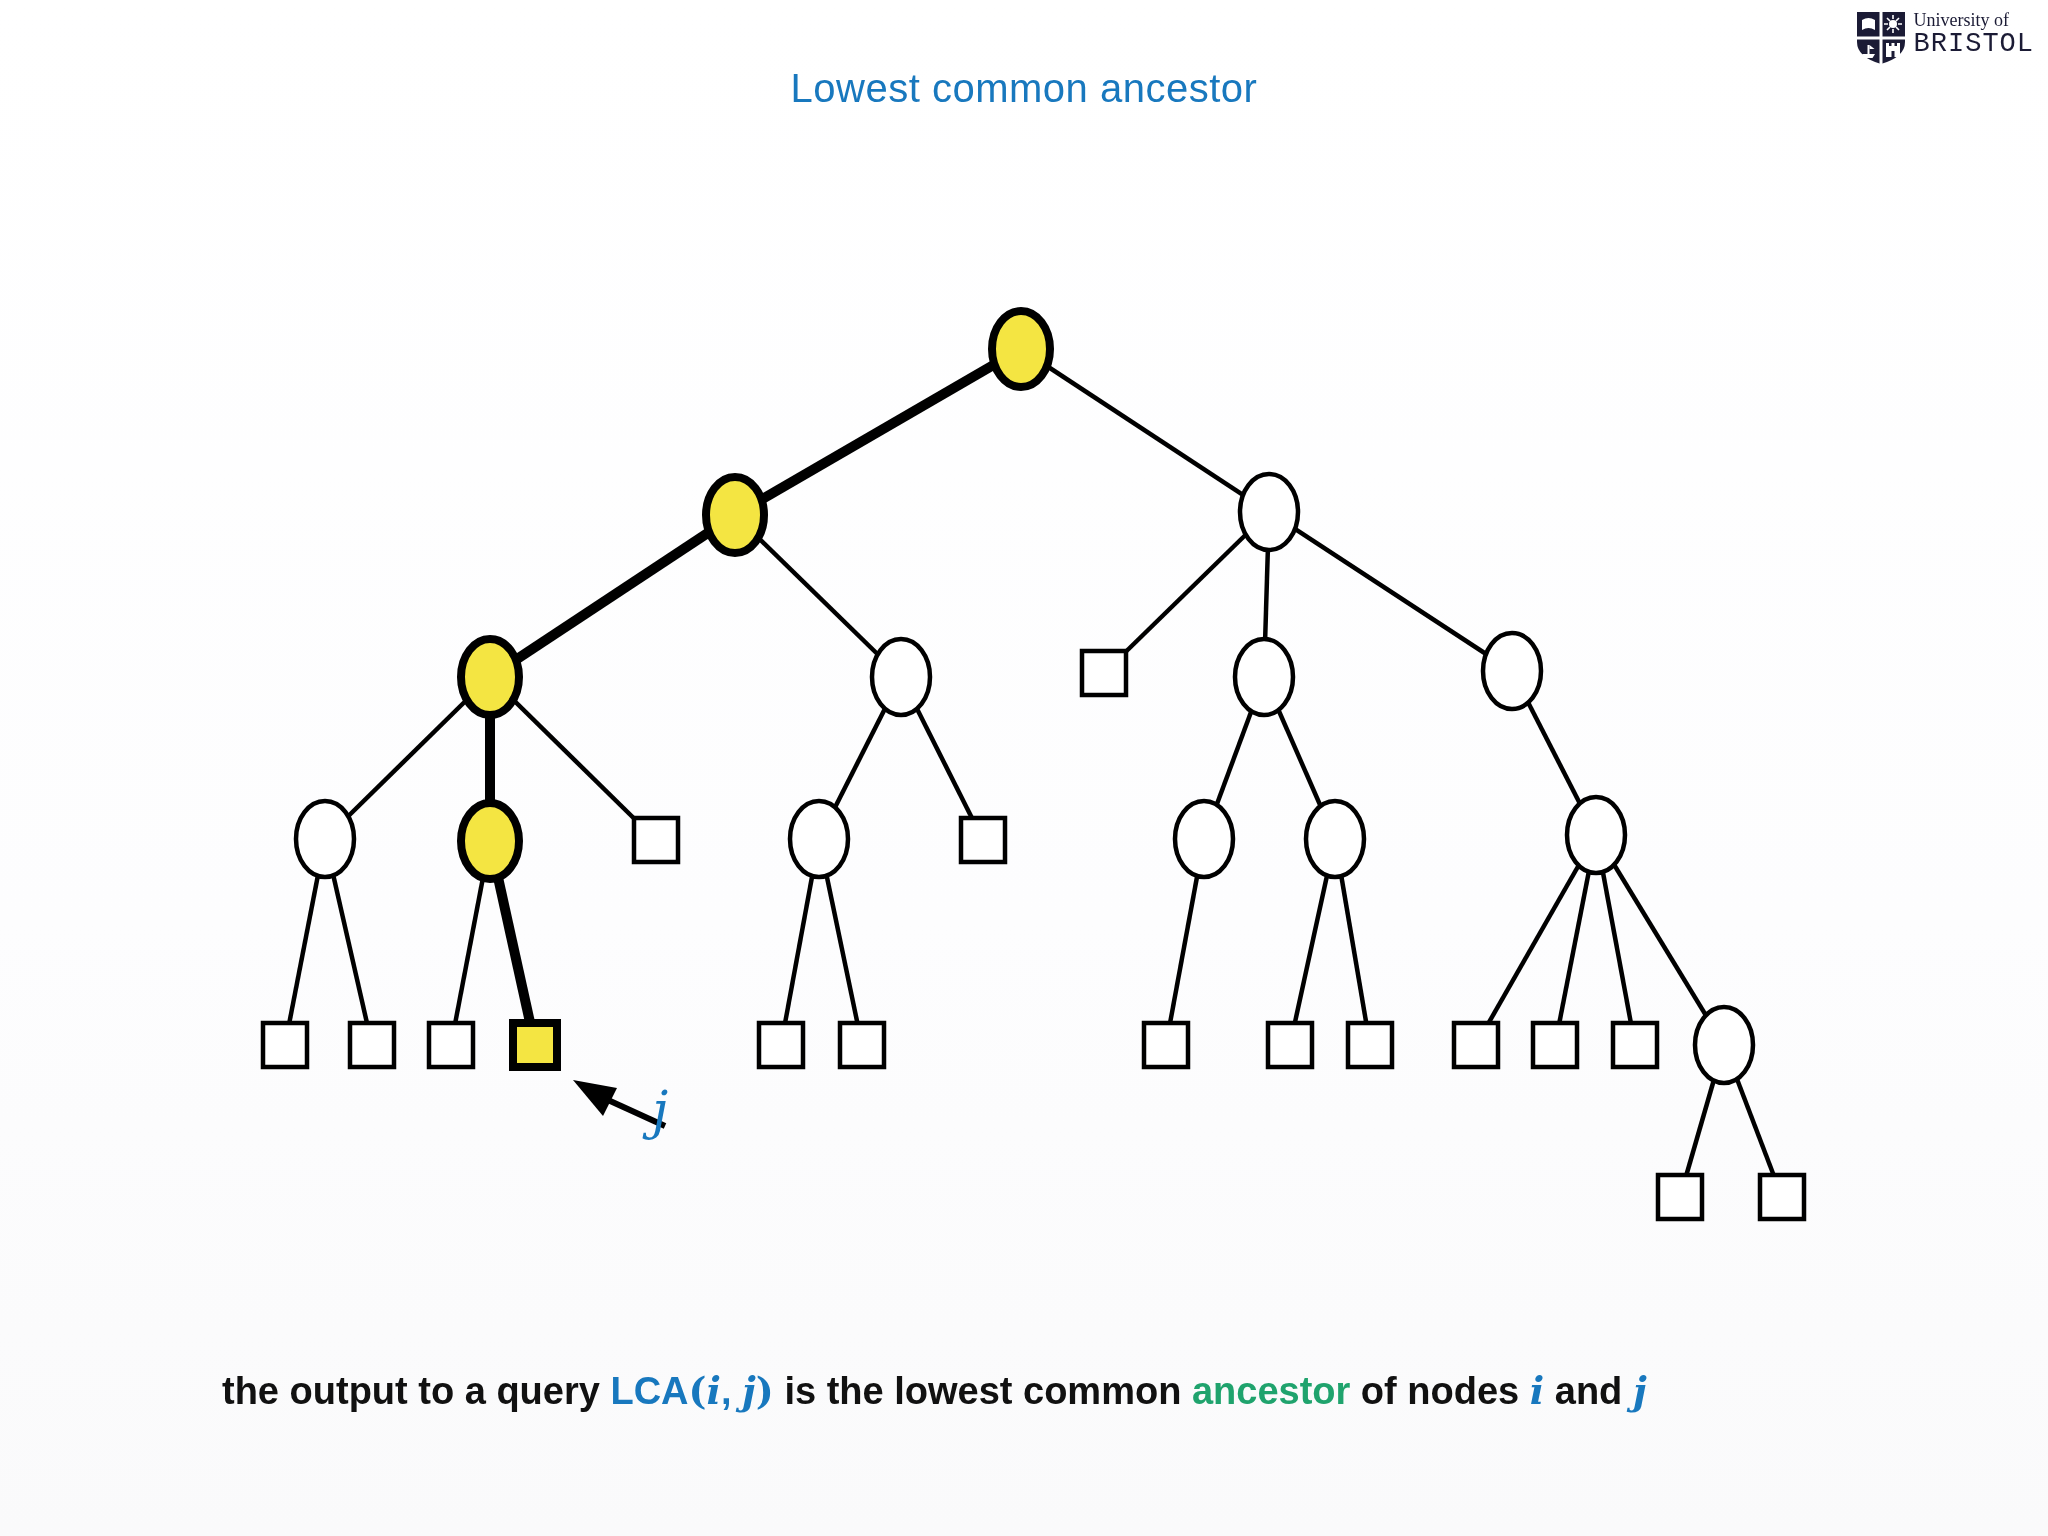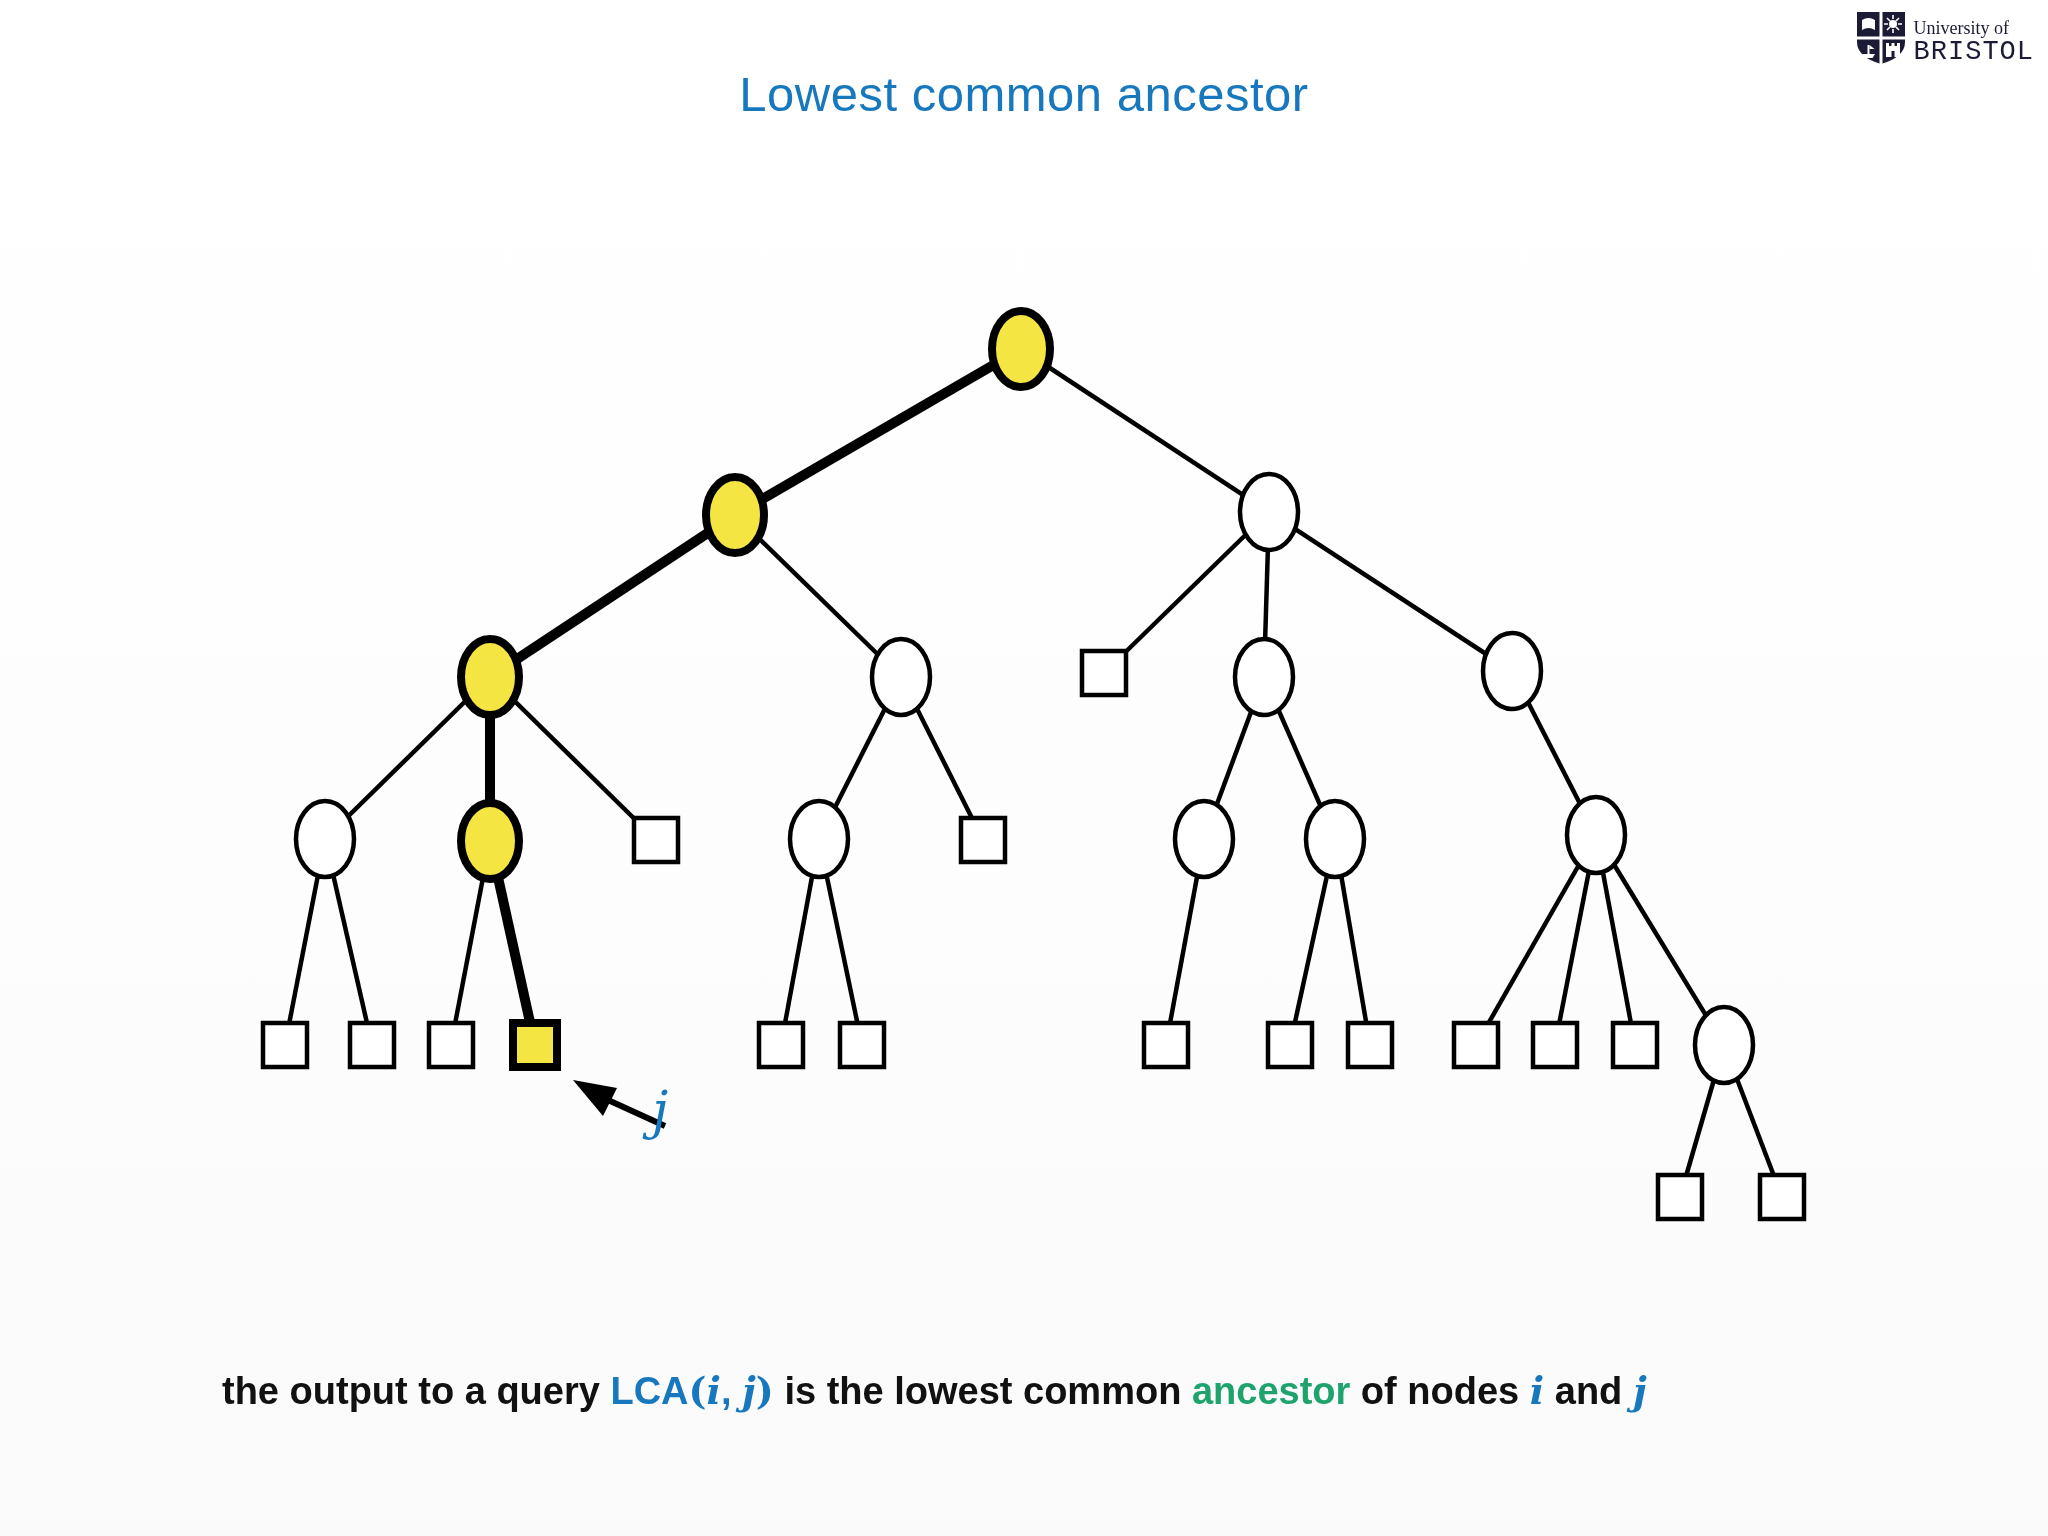--- a/index.html
+++ b/index.html
@@ -6,21 +6,21 @@
   .slide{
     position:relative;
     width:2048px;height:1536px;
     background:linear-gradient(180deg,#ffffff 0%,#fdfdfe 60%,#fafafb 100%);
     font-family:"Liberation Sans",sans-serif;
     overflow:hidden;
   }
   .title{
     position:absolute;top:66px;left:0;right:0;
     text-align:center;
-    font-size:49px;
+    font-size:40px;
     color:#1878BE;
     letter-spacing:0.5px;
   }
   .textline{
     position:absolute;
     font-size:38px;
     color:#111111;
     white-space:nowrap;
   }
   .intro-line{left:86px;top:204px;}
@@ -33,21 +33,21 @@
   .seg-math{color:#1878BE;font-family:"DejaVu Serif",serif;font-style:italic;}
   .seg-math-T{color:#1878BE;font-family:"DejaVu Serif",serif;font-style:italic;font-size:1.12em;}
   .tree-svg{position:absolute;left:0;top:0;}
   .j-label{
     position:absolute;left:652px;top:1080px;
     font-family:"DejaVu Serif",serif;font-style:italic;
     font-size:52px;color:#1878BE;
   }
   .logo{
     position:absolute;top:10px;right:14px;
-    display:flex;align-items:flex-end;gap:7px;
+    display:flex;align-items:flex-start;gap:7px;
     color:#1B1B35;
   }
   .logo-text{display:flex;flex-direction:column;justify-content:center;}
   .logo-line1{font-family:"Liberation Serif",serif;font-size:18px;line-height:20px;}
   .logo-line2{font-family:Liberation Mono, monospace;font-size:27px;line-height:28px;letter-spacing:1px;}
 </style>
 </head>
 <body>
 
 <div class="slide">

